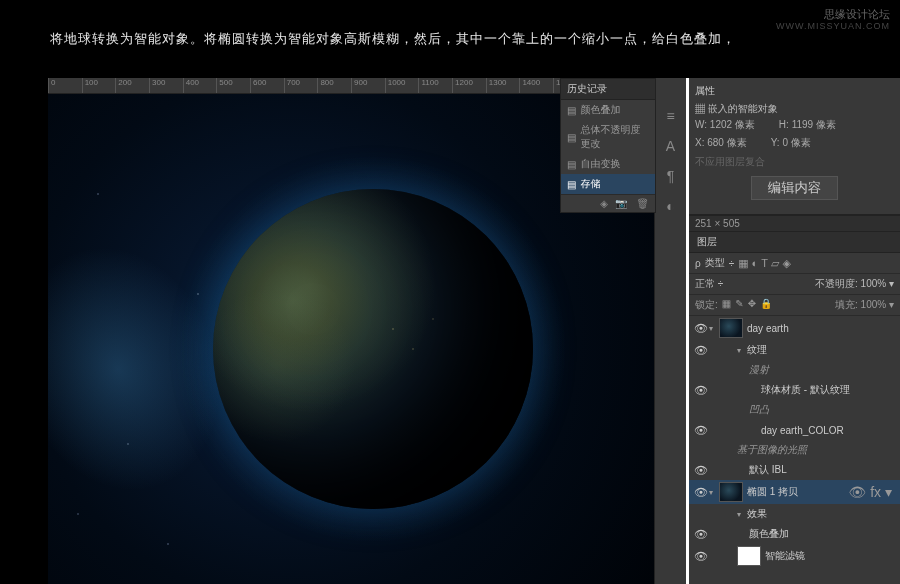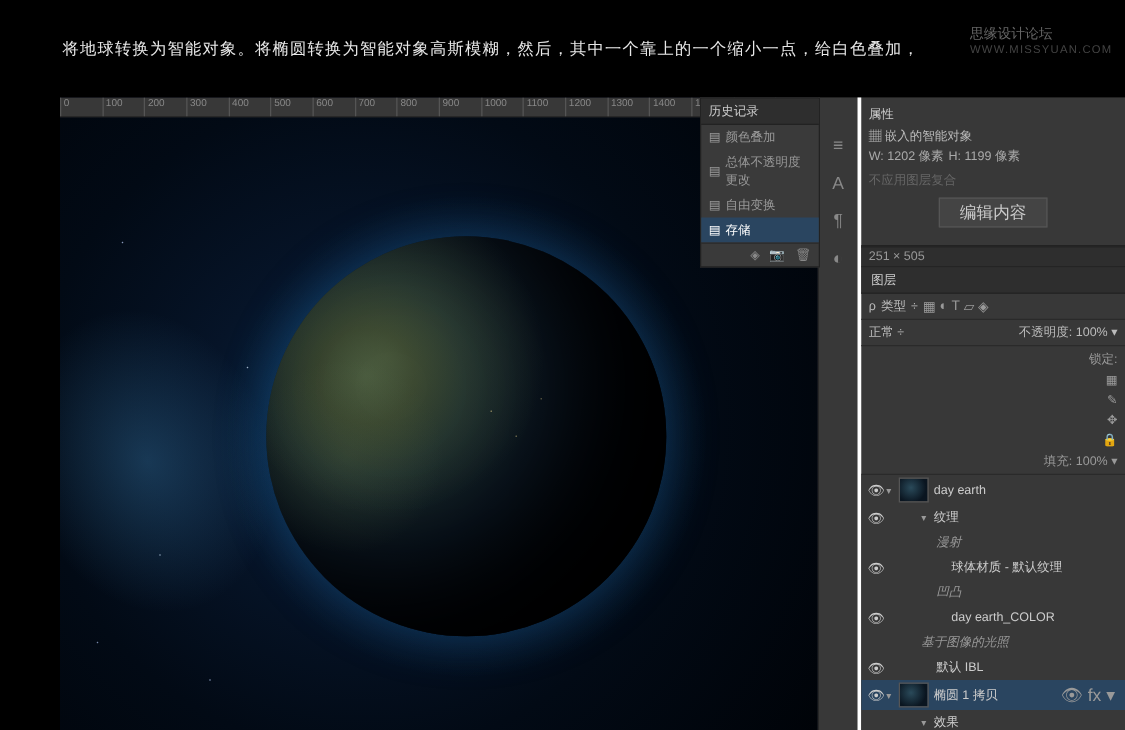--- a/index.html
+++ b/index.html
@@ -1,17 +1,17 @@
 <!DOCTYPE html>
 <html><head>
 <meta charset="utf-8">
 <style>
 * { margin: 0; padding: 0; box-sizing: border-box; font-family: "Microsoft YaHei", sans-serif; }
 body { background: #000; color: #ccc; width: 900px; height: 584px; overflow: hidden; position: relative; }
-.watermark-top { position: absolute; top: 20px; right: 10px; font-size: 11px; color: #666; line-height: 1.3; }
+.watermark-top { position: absolute; top: 7px; right: 10px; font-size: 11px; color: #666; text-align: right; line-height: 1.3; }
 .watermark-top .url { font-size: 9px; color: #444; letter-spacing: 1px; }
 .instruction { position: absolute; top: 30px; left: 50px; font-size: 13px; color: #e8e8e8; letter-spacing: 1px; }
 .app { position: absolute; top: 78px; left: 48px; right: 0; bottom: 0; background: #1a1a1a; display: flex; }
 .canvas-area { flex: 1; position: relative; background: #0a0f1a; overflow: hidden; }
 .ruler-h { position: absolute; top: 0; left: 0; right: 0; height: 16px; background: #383838; border-bottom: 1px solid #222; display: flex; font-size: 8px; color: #888; }
 .ruler-h span { width: 50px; border-left: 1px solid #555; padding-left: 2px; }
 .canvas { position: absolute; top: 16px; left: 0; right: 0; bottom: 0; background: radial-gradient(circle at 40% 50%, #0a2845 0%, #061428 30%, #020a15 60%, #000308 100%); }
 .stars { position: absolute; inset: 0; background-image: radial-gradient(1px 1px at 50px 100px, #89b, transparent), radial-gradient(1px 1px at 150px 200px, #abc, transparent), radial-gradient(1px 1px at 80px 350px, #9ab, transparent), radial-gradient(1px 1px at 180px 280px, #89a, transparent), radial-gradient(1px 1px at 30px 420px, #78a, transparent), radial-gradient(1px 1px at 120px 450px, #89b, transparent); }
 .nebula { position: absolute; left: -30px; top: 150px; width: 200px; height: 250px; background: radial-gradient(ellipse, rgba(60,130,180,0.35), transparent 70%); transform: rotate(-20deg); }
 .earth-glow { position: absolute; left: 130px; top: 60px; width: 390px; height: 390px; border-radius: 50%; background: radial-gradient(circle, transparent 45%, rgba(40,140,200,0.3) 50%, rgba(20,80,130,0.15) 58%, transparent 70%); }
@@ -21,32 +21,32 @@
 .tool-strip { width: 32px; background: #383838; border-left: 1px solid #222; display: flex; flex-direction: column; align-items: center; padding-top: 30px; gap: 12px; }
 .tool-strip span { width: 18px; height: 18px; color: #888; font-size: 14px; text-align: center; }
 .right-panels { width: 214px; background: #383838; border-left: 3px solid #ffffff; display: flex; flex-direction: column; font-size: 10px; color: #bbb; }
 .history-float { position: absolute; top: 78px; left: 560px; width: 96px; background: #3a3a3a; border: 1px solid #222; z-index: 10; font-size: 10px; }
 .history-float .ptab { background: #2e2e2e; padding: 3px 6px; border-bottom: 1px solid #222; color: #ccc; }
 .history-float .hrow { padding: 3px 6px; display: flex; align-items: center; gap: 4px; color: #999; }
 .history-float .hrow.sel { background: #2a4560; color: #fff; }
 .history-float .ficons { display: flex; justify-content: flex-end; gap: 8px; padding: 3px 6px; color: #888; border-top: 1px solid #2a2a2a; }
 .props { border-bottom: 1px solid #222; padding: 4px 6px 10px; }
 .props .ptitle { padding: 2px 0 4px; color: #ccc; }
-.props .prow { display: flex; gap: 4px; padding: 2px 0; color: #aaa; }
+.props .prow { display: flex; gap: 24px; padding: 2px 0; color: #aaa; }
 .props .plabel { padding: 4px 0 2px; color: #ccc; }
 .props .disabled { color: #666; padding: 3px 0; }
 .props .btn { background: #444; border: 1px solid #555; padding: 2px 16px; margin: 4px auto; display: block; width: fit-content; color: #ccc; text-align: center; }
 .dims { background: #2e2e2e; padding: 2px 6px; border-top: 1px solid #222; border-bottom: 1px solid #222; color: #999; }
 .layers { flex: 1; display: flex; flex-direction: column; }
 .ltabs { display: flex; background: #2e2e2e; border-bottom: 1px solid #222; }
 .ltabs span { padding: 3px 8px; color: #ccc; }
 .lfilter { padding: 3px 6px; display: flex; align-items: center; gap: 4px; border-bottom: 1px solid #2a2a2a; }
 .lfilter .icons { display: flex; gap: 3px; color: #999; font-size: 11px; }
 .lblend { padding: 3px 6px; display: flex; justify-content: space-between; border-bottom: 1px solid #2a2a2a; }
-.llock { padding: 3px 6px; display: flex; align-items: flex-end; gap: 4px; border-bottom: 1px solid #2a2a2a; color: #999; flex-direction: column; }
+.llock { padding: 3px 6px; display: flex; align-items: flex-start; gap: 4px; border-bottom: 1px solid #2a2a2a; color: #999; }
 .ltree { flex: 1; overflow-y: auto; background: #383838; }
 .lrow { display: flex; align-items: center; padding: 2px 4px; min-height: 20px; color: #ccc; }
 .lrow.sel { background: #2a4560; }
 .eye { width: 16px; text-align: center; color: #ccc; font-size: 11px; }
 .eye.off { color: transparent; }
 .arrow { width: 10px; color: #999; font-size: 8px; }
 .thumb { width: 24px; height: 20px; margin-right: 4px; border: 1px solid #555; display: inline-block; }
 .thumb.earth-t { background: radial-gradient(circle at 40% 40%, #2a4a5a, #0a1520 70%); }
 .thumb.white-t { background: #fff; }
 .lname { flex: 1; white-space: nowrap; overflow: hidden; }
@@ -105,20 +105,24 @@
   </div>
 
   <div class="right-panels">
     <div class="props">
       <div class="ptitle">属性</div>
       <div>▦ <span>嵌入的智能对象</span></div>
       <div class="prow">
         <span><span>W:</span> <span>1202 像素</span></span>
         <span><span>H:</span> <span>1199 像素</span></span>
       </div>
+      <div class="prow">
+        <span><span>X:</span> <span>680 像素</span></span>
+        <span><span>Y:</span> <span>0 像素</span></span>
+      </div>
       <div class="disabled">不应用图层复合</div>
       <button class="btn">编辑内容</button>
     </div>
 
     <div class="dims">251 × 505</div>
 
     <div class="layers">
       <div class="ltabs">
         <span>图层</span>
       </div>

